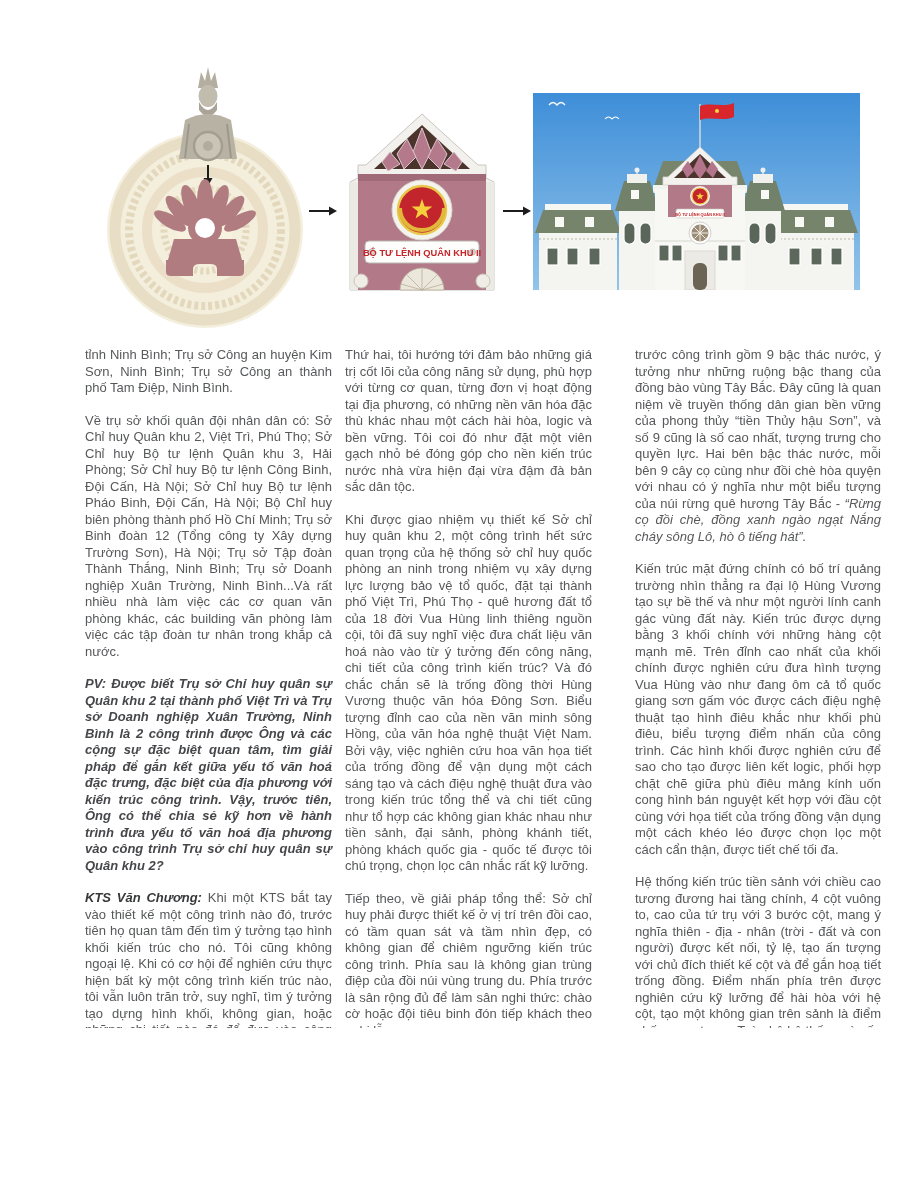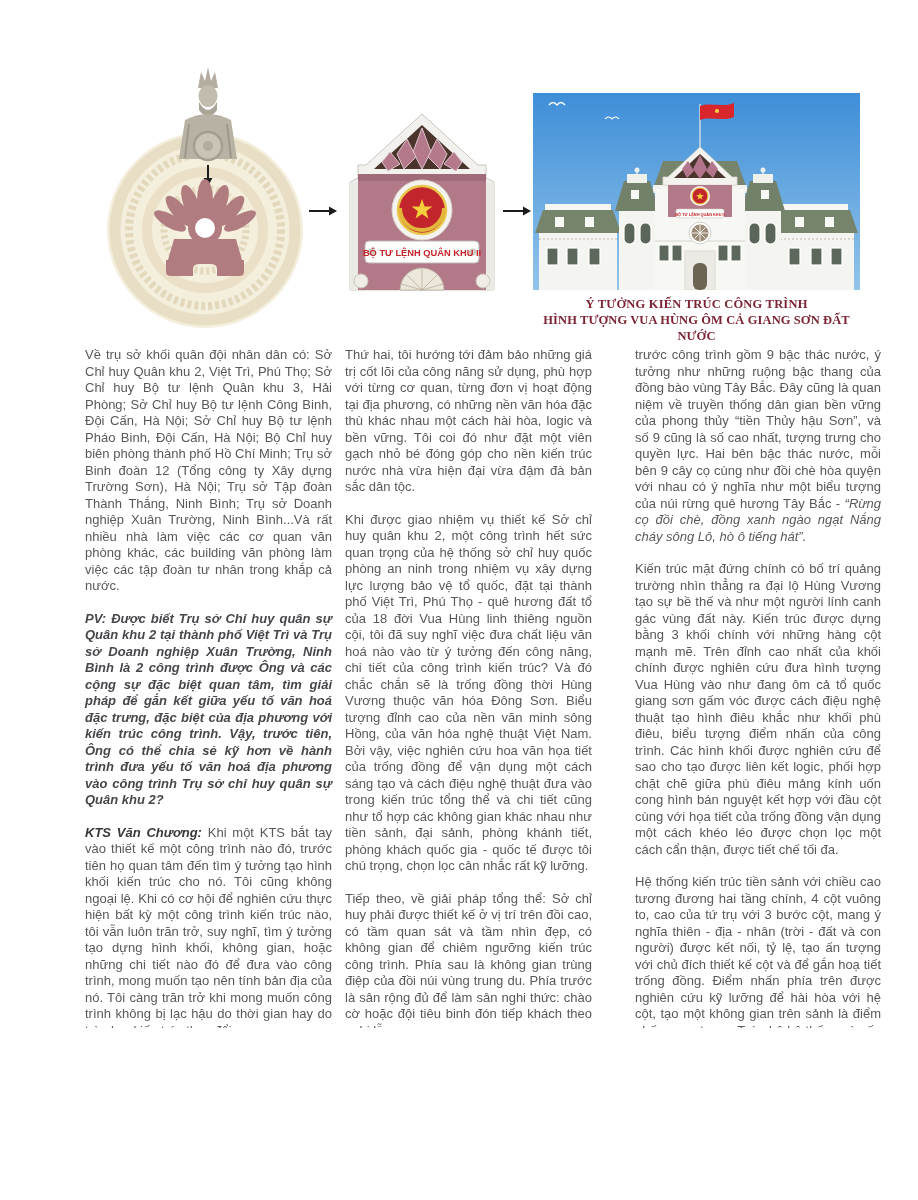--- a/index.html
+++ b/index.html
@@ -217,26 +217,23 @@
     <rect x="143" y="116" width="48" height="9" rx="2" fill="#fdfdfb" stroke="#c9c7c0" stroke-width=".6"></rect>
     <text x="167" y="122.6" text-anchor="middle" font-size="3.9" font-weight="bold" fill="#c5252b">BỘ TƯ LỆNH QUÂN KHU II</text>
 
     <circle cx="167" cy="140" r="11" fill="#ffffff" stroke="#d3d1ca" stroke-width="1"></circle>
     <circle cx="167" cy="140" r="8.5" fill="#9b8c77"></circle>
     <path d="M167,132 L167,148 M159,140 L175,140 M161.5,134.5 L172.5,145.5 M172.5,134.5 L161.5,145.5" stroke="#f2efe8" stroke-width="1"></path>
     <rect x="152" y="158" width="30" height="39" fill="#eceae4" stroke="#dcd9d1" stroke-width="1"></rect>
     <rect x="160" y="170" width="14" height="27" rx="6" fill="#6b6354"></rect>
   </svg>
 
-  <div class="fig-caption">
-    <div class="cap1">Ý TƯỞNG KIẾN TRÚC CÔNG TRÌNH</div>
-    <div class="cap2">HÌNH TƯỢNG VUA HÙNG ÔM CẢ GIANG SƠN ĐẤT NƯỚC</div>
-  </div>
 
   <div class="col col1">
+    <p>tỉnh Ninh Bình; Trụ sở Công an huyện Kim Sơn, Ninh Bình; Trụ sở Công an thành phố Tam Điệp, Ninh Bình.</p>
     <p>Về trụ sở khối quân đội nhân dân có: Sở Chỉ huy Quân khu 2, Việt Trì, Phú Thọ; Sở Chỉ huy Bộ tư lệnh Quân khu 3, Hải Phòng; Sở Chỉ huy Bộ tư lệnh Công Binh, Đội Cấn, Hà Nội; Sở Chỉ huy Bộ tư lệnh Pháo Binh, Đội Cấn, Hà Nội; Bộ Chỉ huy biên phòng thành phố Hồ Chí Minh; Trụ sở Binh đoàn 12 (Tổng công ty Xây dựng Trường Sơn), Hà Nội; Trụ sở Tập đoàn Thành Thắng, Ninh Bình; Trụ sở Doanh nghiệp Xuân Trường, Ninh Bình...Và rất nhiều nhà làm việc các cơ quan văn phòng khác, các building văn phòng làm việc các tập đoàn tư nhân trong khắp cả nước.</p>
     <p class="pv">PV: Được biết Trụ sở Chỉ huy quân sự Quân khu 2 tại thành phố Việt Trì và Trụ sở Doanh nghiệp Xuân Trường, Ninh Bình là 2 công trình được Ông và các cộng sự đặc biệt quan tâm, tìm giải pháp để gắn kết giữa yếu tố văn hoá đặc trưng, đặc biệt của địa phương với kiến trúc công trình. Vậy, trước tiên, Ông có thể chia sẻ kỹ hơn về hành trình đưa yếu tố văn hoá địa phương vào công trình Trụ sở chỉ huy quân sự Quân khu 2?</p>
     <p><span class="lead">KTS Văn Chương:</span><span> Khi một KTS bắt tay vào thiết kế một công trình nào đó, trước tiên họ quan tâm đến tìm ý tưởng tạo hình khối kiến trúc cho nó. Tôi cũng không ngoại lệ. Khi có cơ hội để nghiên cứu thực hiện bất kỳ một công trình kiến trúc nào, tôi vẫn luôn trăn trở, suy nghĩ, tìm ý tưởng tạo dựng hình khối, không gian, hoặc những chi tiết nào đó để đưa vào công trình, mong muốn tạo nên tính bản địa của nó. Tôi càng trăn trở khi mong muốn công trình không bị lạc hậu do thời gian hay do trào lưu kiến trúc thay đổi.</span></p>
   </div>
 
   <div class="col col2">
     <p>Thứ hai, tôi hướng tới đảm bảo những giá trị cốt lõi của công năng sử dụng, phù hợp với từng cơ quan, từng đơn vị hoạt động tại địa phương, có những nền văn hóa đặc thù khác nhau một cách hài hòa, logic và bền vững. Tôi coi đó như đặt một viên gạch nhỏ bé đóng góp cho nền kiến trúc nước nhà vừa hiện đại vừa đậm đà bản sắc dân tộc.</p>
     <p>Khi được giao nhiệm vụ thiết kế Sở chỉ huy quân khu 2, một công trình hết sức quan trọng của hệ thống sở chỉ huy quốc phòng an ninh trong nhiệm vụ xây dựng lực lượng bảo vệ tổ quốc, đặt tại thành phố Việt Trì, Phú Thọ - quê hương đất tổ của 18 đời Vua Hùng linh thiêng nguồn cội, tôi đã suy nghĩ việc đưa chất liệu văn hoá nào vào từ ý tưởng đến công năng, chi tiết của công trình kiến trúc? Và đó chắc chắn sẽ là trống đồng thời Hùng Vương thuộc văn hóa Đông Sơn. Biểu tượng đỉnh cao của nền văn minh sông Hồng, của văn hóa nghệ thuật Việt Nam. Bởi vậy, việc nghiên cứu hoa văn họa tiết của trống đồng để vận dụng một cách sáng tạo và cách điệu nghệ thuật đưa vào trong kiến trúc tổng thể và chi tiết cũng như tổ hợp các không gian khác nhau như tiền sảnh, đại sảnh, phòng khánh tiết, phòng khách quốc gia - quốc tế được tôi chú trọng, chọn lọc cân nhắc rất kỹ lưỡng.</p>
     <p>Tiếp theo, về giải pháp tổng thể: Sở chỉ huy phải được thiết kế ở vị trí trên đồi cao, có tầm quan sát và tầm nhìn đẹp, có không gian để chiêm ngưỡng kiến trúc công trình. Phía sau là không gian trùng điệp của đồi núi vùng trung du. Phía trước là sân rộng đủ để làm sân nghi thức: chào cờ hoặc đội tiêu binh đón tiếp khách theo nghi lễ.</p>
   </div>

